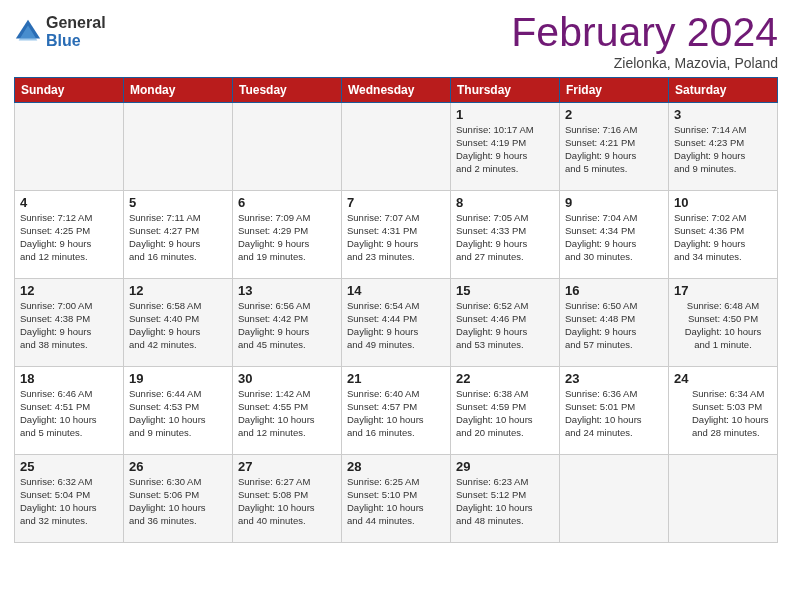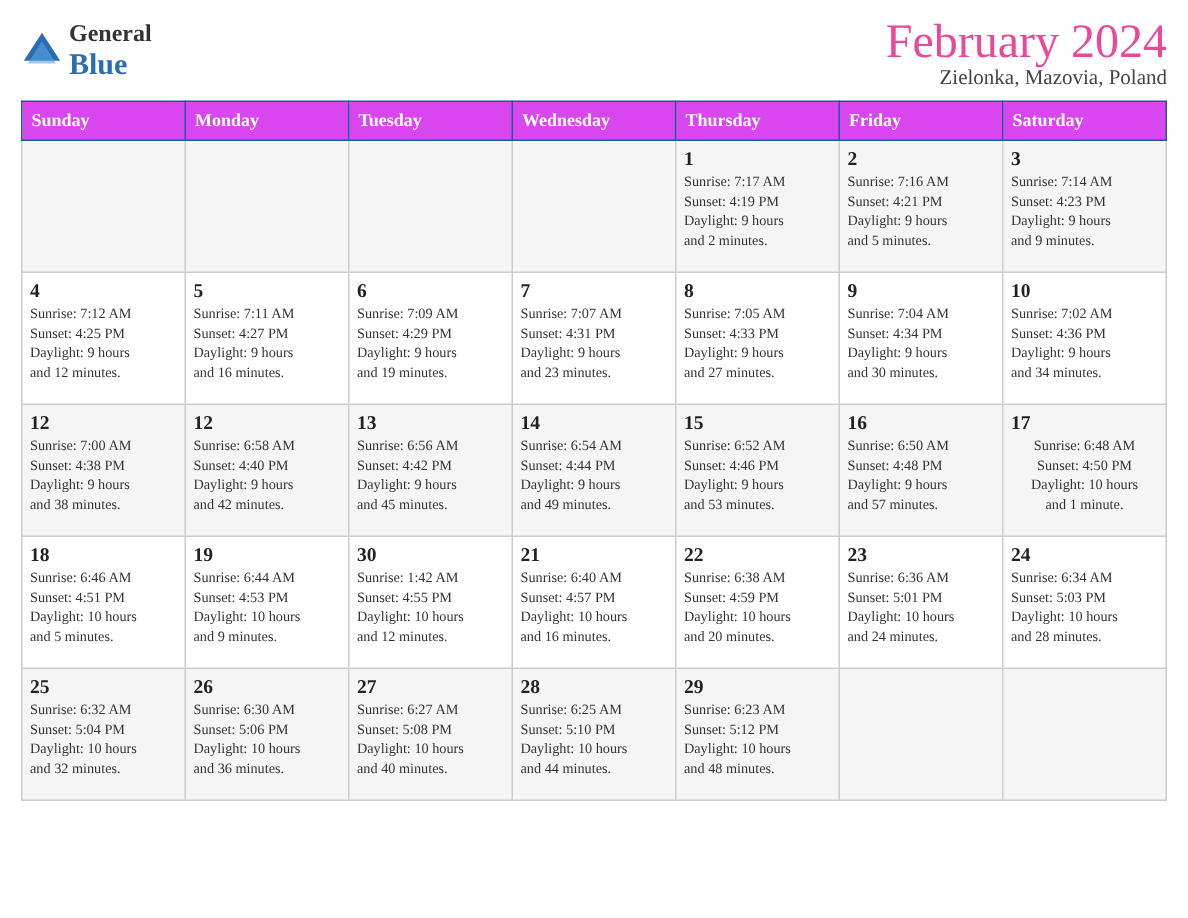--- a/index.html
+++ b/index.html
@@ -9,21 +9,20 @@
       width: 792px;
       height: 612px;
       overflow: hidden;
     }
     .page {
       width: 792px;
       height: 494px;
       padding: 10px 14px;
       display: flex;
       flex-direction: column;
-      font-family: Liberation Serif, serif;
     }
     .header {
       display: flex;
       justify-content: space-between;
       align-items: flex-start;
       margin-bottom: 6px;
     }
     .logo {
       display: flex;
       align-items: center;
@@ -34,48 +33,48 @@
       display: flex;
       flex-direction: column;
       line-height: 1.1;
     }
     .logo-general {
       font-size: 16px;
       font-weight: bold;
       color: #333;
     }
     .logo-blue {
-      font-size: 20px;
+      font-size: 16px;
       font-weight: bold;
       color: #2a6db5;
     }
     .logo-icon {
       width: 28px;
       height: 28px;
     }
     .title-block {
       text-align: right;
     }
     .main-title {
-      font-size: 32px;
+      font-size: 41px;
       font-weight: normal;
-      color: #ec4899;
+      color: #701a75;
       line-height: 1.1;
     }
     .subtitle {
       font-size: 14px;
       color: #444;
     }
     table {
       width: 100%;
       border-collapse: collapse;
       flex: 1;
     }
     thead th {
-      background-color: #d946ef;
+      background-color: #b91c1c;
       color: #fff;
       font-size: 12px;
       font-weight: bold;
       padding: 5px 6px;
       text-align: left;
       border: 1px solid #1a5a99;
     }
     tbody td {
       border: 1px solid #ccc;
       vertical-align: top;
@@ -138,21 +137,21 @@
       </tr>
     </thead>
     <tbody id="calendar-body">
     <tr>
           <td></td>
           <td></td>
           <td></td>
           <td></td>
           <td>
             <span class="day-num">1</span>
-            <div class="day-info" style="white-space: pre-line;">Sunrise: 7:17 AM
+            <div class="day-info" style="white-space: pre-line;">Sunrise: 10:17 AM
 Sunset: 4:19 PM
 Daylight: 9 hours
 and 2 minutes.</div>
           </td>
           <td>
             <span class="day-num">2</span>
             <div class="day-info" style="white-space: pre-line;">Sunrise: 7:16 AM
 Sunset: 4:21 PM
 Daylight: 9 hours
 and 5 minutes.</div>
@@ -305,21 +304,21 @@
           </td>
           <td>
             <span class="day-num">23</span>
             <div class="day-info" style="white-space: pre-line;">Sunrise: 6:36 AM
 Sunset: 5:01 PM
 Daylight: 10 hours
 and 24 minutes.</div>
           </td>
           <td>
             <span class="day-num">24</span>
-            <div class="day-info" style="white-space: pre-line;">Sunrise: 6:34 AM
+            <div class="day-info" style="white-space: pre-line; margin-left: 18px;">Sunrise: 6:34 AM
 Sunset: 5:03 PM
 Daylight: 10 hours
 and 28 minutes.</div>
           </td>
         </tr>
         <tr>
           <td>
             <span class="day-num">25</span>
             <div class="day-info" style="white-space: pre-line;">Sunrise: 6:32 AM
 Sunset: 5:04 PM

